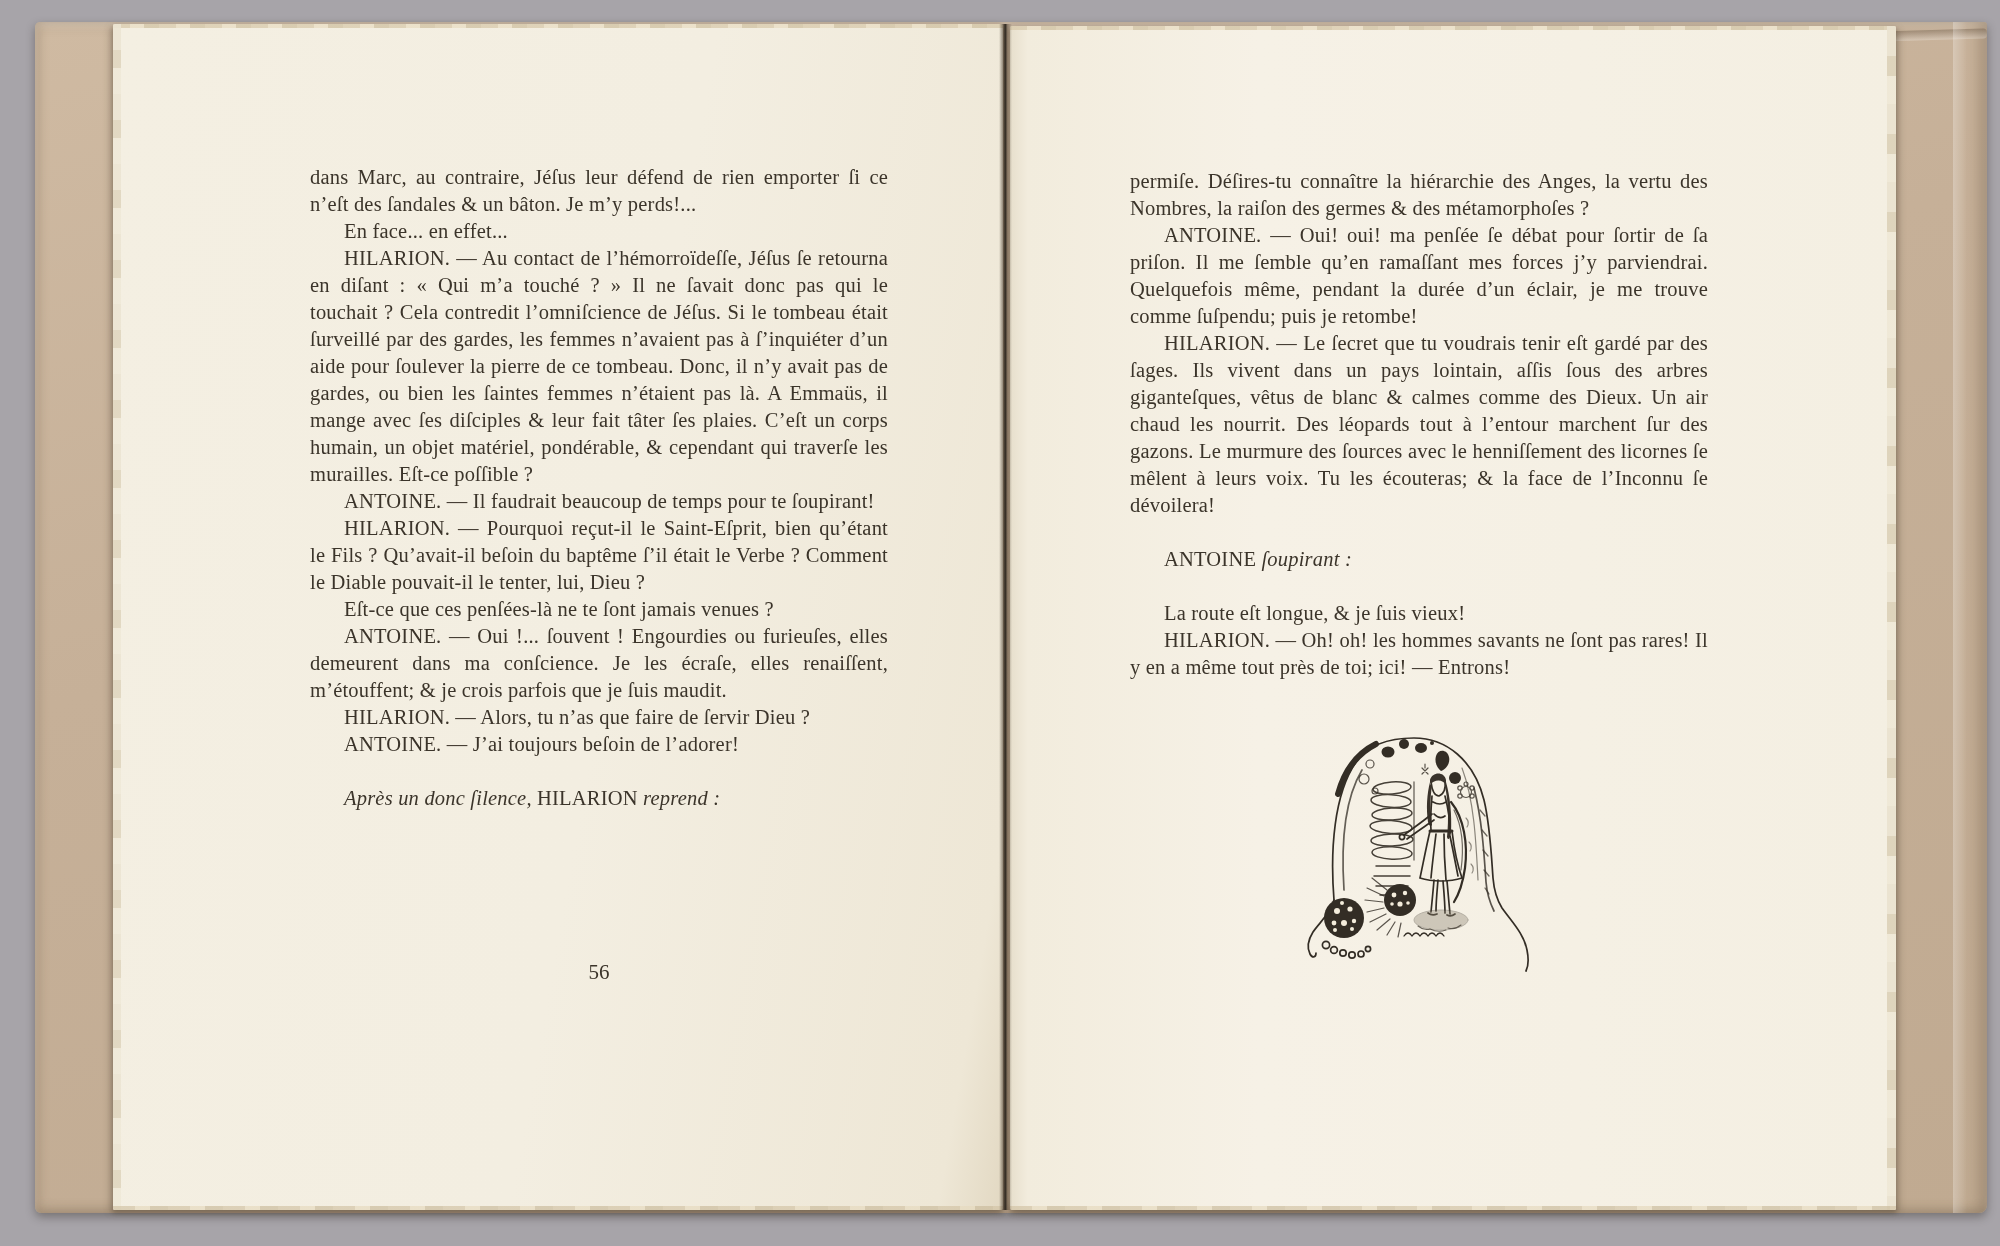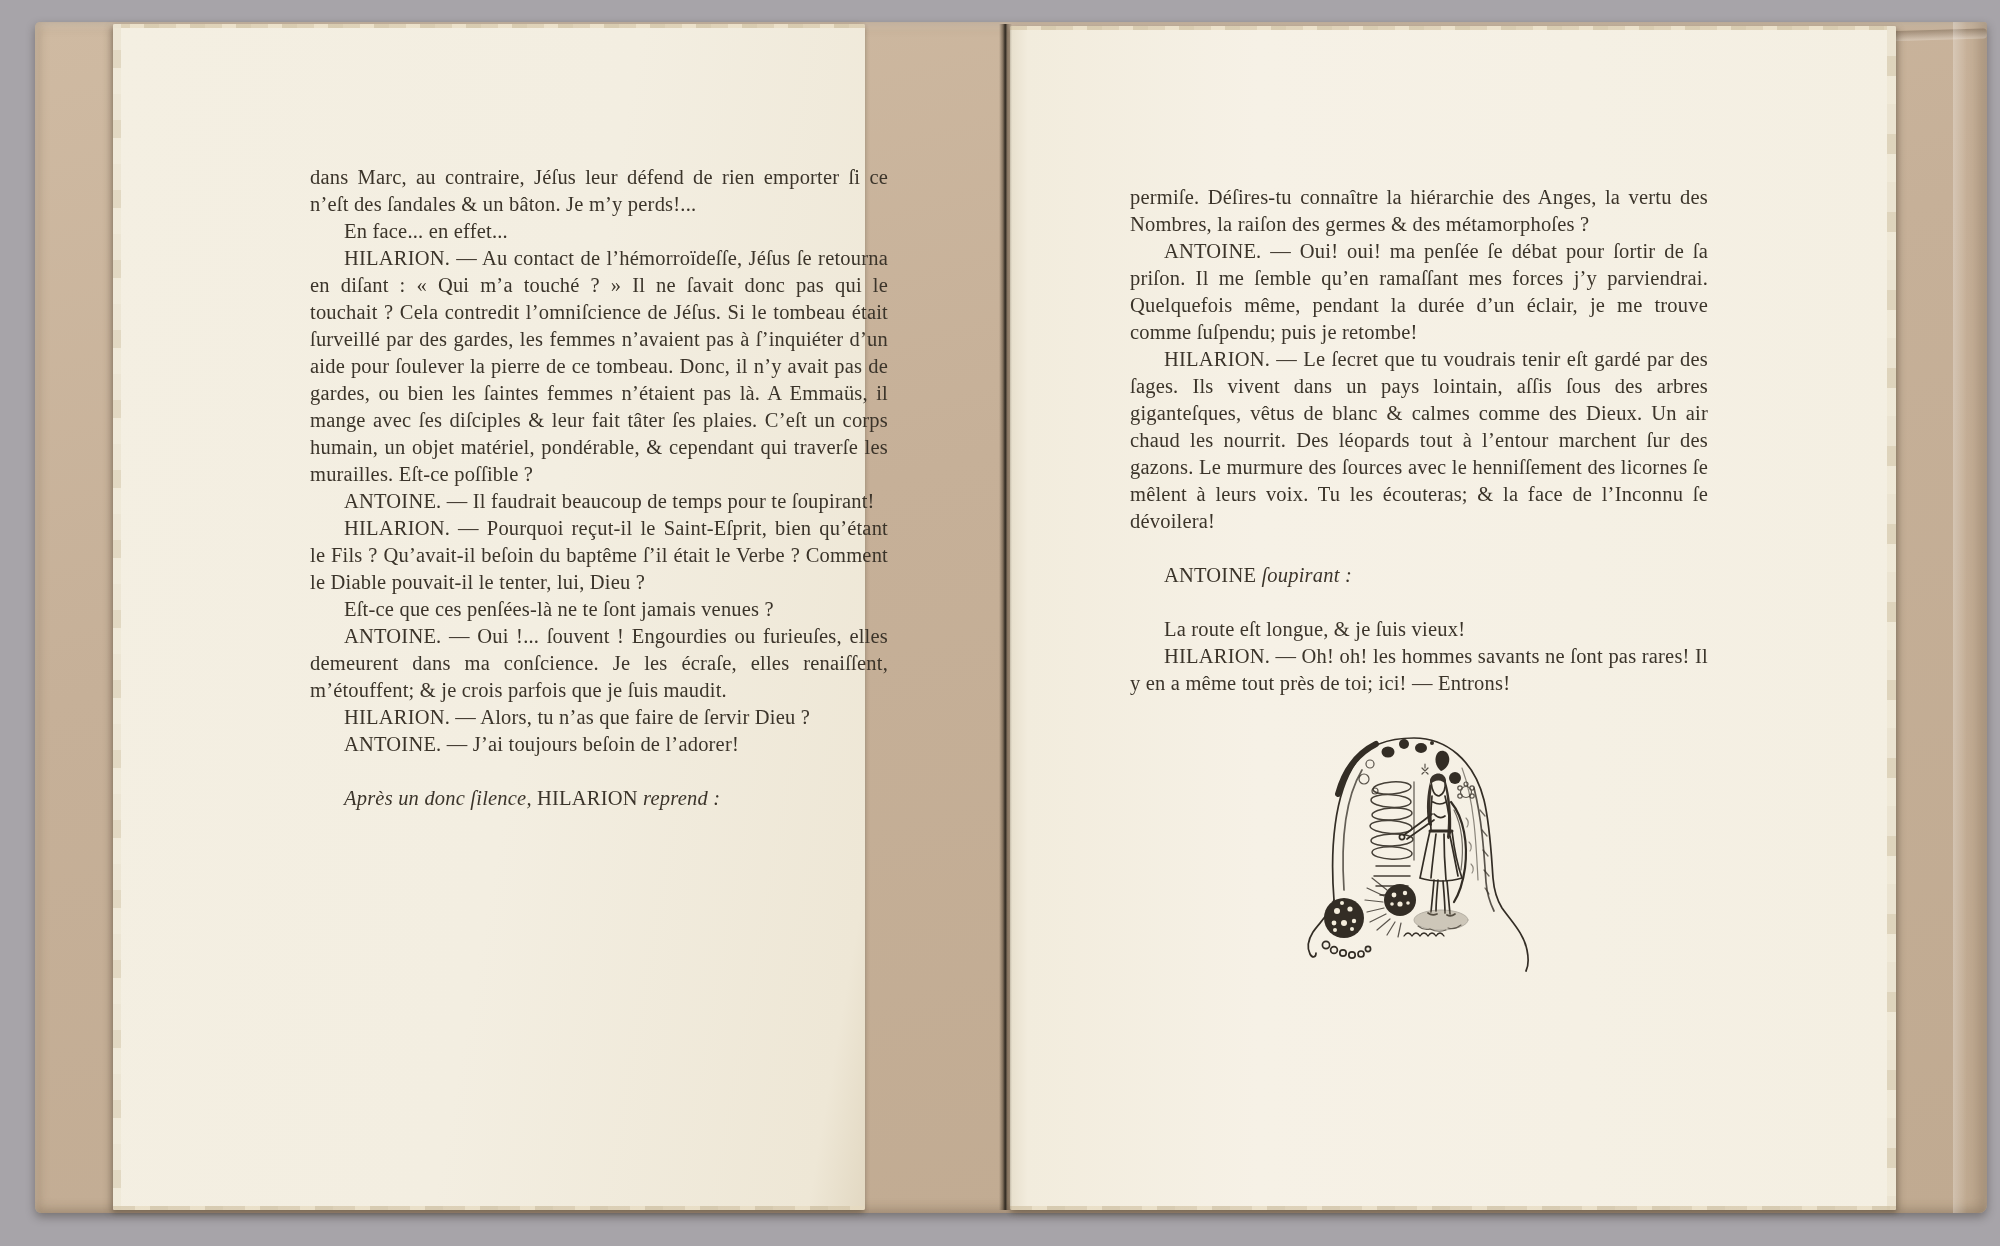--- a/index.html
+++ b/index.html
@@ -19,21 +19,21 @@
          box-shadow:0 4px 10px rgba(40,34,28,.38), inset -8px 0 14px rgba(104,86,66,.35),
                     inset 0 5px 6px rgba(255,255,255,.22), inset 6px -4px 10px rgba(120,100,78,.22);}
   .cover-fold{position:absolute;right:14px;top:0;width:20px;height:100%;
          background:linear-gradient(to right,rgba(255,255,255,.28),rgba(255,255,255,0) 70%);
          border-radius:0 3px 6px 0;}
   .cover-crease-top{position:absolute;right:0;top:8px;width:110px;height:10px;
          background:linear-gradient(to bottom,rgba(90,72,55,.35),rgba(255,255,255,.25));
          transform:rotate(-1.6deg);border-radius:4px;}
   
   .page{position:absolute;border-radius:2px;}
-  .page-left{left:113px;top:24px;width:752px;height:1186px;
+  .page-left{left:113px;top:24px;width:890px;height:1186px;
          background:linear-gradient(100deg,#f4efe2 0%,var(--paper-l) 55%,#eee7d6 94%,#e2d8c2 100%);
          box-shadow:-3px 3px 7px rgba(70,58,44,.32), 0 3px 4px rgba(70,58,44,.28);}
   .page-right{left:1010px;top:26px;width:886px;height:1184px;
          background:linear-gradient(to right,#e7dfcc 0%,#f2ecdd 2%,var(--paper-r) 28%,#f4efe2 100%);
          box-shadow:3px 3px 7px rgba(70,58,44,.32), 0 3px 4px rgba(70,58,44,.28);}
   .page::before{ 
          content:"";position:absolute;left:0;top:0;right:0;height:4px;
          background:repeating-linear-gradient(90deg,#d8c9ab 0 17px,#e9ddc3 17px 31px,#cfc0a0 31px 46px);
          opacity:.75;border-radius:2px 2px 0 0;}
   .page::after{ 
@@ -46,21 +46,21 @@
   .fore-edge-right{position:absolute;right:0;top:0;width:9px;height:100%;
          background:repeating-linear-gradient(180deg,#eae2cf 0 30px,#dcd1b8 30px 50px,#efe8d6 50px 78px);
          opacity:.9;border-radius:0 2px 2px 0;}
   .gutter{position:absolute;left:999px;top:24px;width:13px;height:1186px;z-index:3;
          background:linear-gradient(to right,rgba(78,64,48,0) 0%,rgba(70,57,42,.55) 30%,
                     var(--gutter) 48%,rgba(70,57,42,.45) 66%,rgba(78,64,48,0) 100%);}
   
   .textcol{position:absolute;width:578px;font-size:20.5px;line-height:27px;
            letter-spacing:.2px;color:var(--ink);}
   .textcol-left{left:197px;top:140px;}
-  .textcol-right{left:120px;top:158px;}
+  .textcol-right{left:120px;top:142px;}
   .para{text-align:justify;text-indent:34px;hyphens:none;}
   .para.continuation{text-indent:0;}
   .para.stage{text-align:left;margin:27px 0;}
   .para .italic{font-style:italic;}
   .para .roman{font-style:normal;}
   .folio{position:absolute;left:197px;top:936px;width:578px;text-align:center;
          font-size:21px;color:var(--ink);}
   
   .illustration{position:absolute;left:294px;top:704px;width:234px;height:246px;}
   .illustration svg{width:100%;height:100%;}
@@ -82,20 +82,21 @@
         <p class="para dialogue"><span class="roman">En face... en effet...</span></p>
         <p class="para dialogue"><span class="roman">HILARION. — Au contact de l’hémorroïdeſſe, Jéſus ſe retourna en diſant&nbsp;: «&nbsp;Qui m’a touché&nbsp;?&nbsp;» Il ne ſavait donc pas qui le touchait&nbsp;? Cela contredit l’omniſcience de Jéſus. Si le tombeau était ſurveillé par des gardes, les femmes n’avaient pas à ſ’inquiéter d’un aide pour ſoulever la pierre de ce tombeau. Donc, il n’y avait pas de gardes, ou bien les ſaintes femmes n’étaient pas là. A Emmaüs, il mange avec ſes diſciples &amp; leur fait tâter ſes plaies. C’eſt un corps humain, un objet matériel, pondérable, &amp; cependant qui traverſe les murailles. Eſt-ce poſſible&nbsp;?</span></p>
         <p class="para dialogue"><span class="roman">ANTOINE. — Il faudrait beaucoup de temps pour te ſoupirant!</span></p>
         <p class="para dialogue"><span class="roman">HILARION. — Pourquoi reçut-il le Saint-Eſprit, bien qu’étant le Fils&nbsp;? Qu’avait-il beſoin du baptême ſ’il était le Verbe&nbsp;? Comment le Diable pouvait-il le tenter, lui, Dieu&nbsp;?</span></p>
         <p class="para dialogue"><span class="roman">Eſt-ce que ces penſées-là ne te ſont jamais venues&nbsp;?</span></p>
         <p class="para dialogue"><span class="roman">ANTOINE. — Oui&nbsp;!... ſouvent&nbsp;! Engourdies ou furieuſes, elles demeurent dans ma conſcience. Je les écraſe, elles renaiſſent, m’étouffent; &amp; je crois parfois que je ſuis maudit.</span></p>
         <p class="para dialogue"><span class="roman">HILARION. — Alors, tu n’as que faire de ſervir Dieu&nbsp;?</span></p>
         <p class="para dialogue"><span class="roman">ANTOINE. — J’ai toujours beſoin de l’adorer!</span></p>
         <p class="para stage"><span class="italic">Après un donc ſilence, </span><span class="roman">HILARION </span><span class="italic">reprend&nbsp;:</span></p>
       </div>
+    <div class="folio">56</div>
   </div>
 
   <div class="page page-right">
     <div class="fore-edge-right"></div>
     <div class="textcol textcol-right">
         <p class="para continuation"><span class="roman">permiſe. Déſires-tu connaître la hiérarchie des Anges, la vertu des Nombres, la raiſon des germes &amp; des métamorphoſes&nbsp;?</span></p>
         <p class="para dialogue"><span class="roman">ANTOINE. — Oui! oui! ma penſée ſe débat pour ſortir de ſa priſon. Il me ſemble qu’en ramaſſant mes forces j’y parviendrai. Quelquefois même, pendant la durée d’un éclair, je me trouve comme ſuſpendu; puis je retombe!</span></p>
         <p class="para dialogue"><span class="roman">HILARION. — Le ſecret que tu voudrais tenir eſt gardé par des ſages. Ils vivent dans un pays lointain, aſſis ſous des arbres giganteſques, vêtus de blanc &amp; calmes comme des Dieux. Un air chaud les nourrit. Des léopards tout à l’entour marchent ſur des gazons. Le murmure des ſources avec le henniſſement des licornes ſe mêlent à leurs voix. Tu les écouteras; &amp; la face de l’Inconnu ſe dévoilera!</span></p>
         <p class="para stage"><span class="roman">ANTOINE </span><span class="italic">ſoupirant&nbsp;:</span></p>
         <p class="para dialogue"><span class="roman">La route eſt longue, &amp; je ſuis vieux!</span></p>

